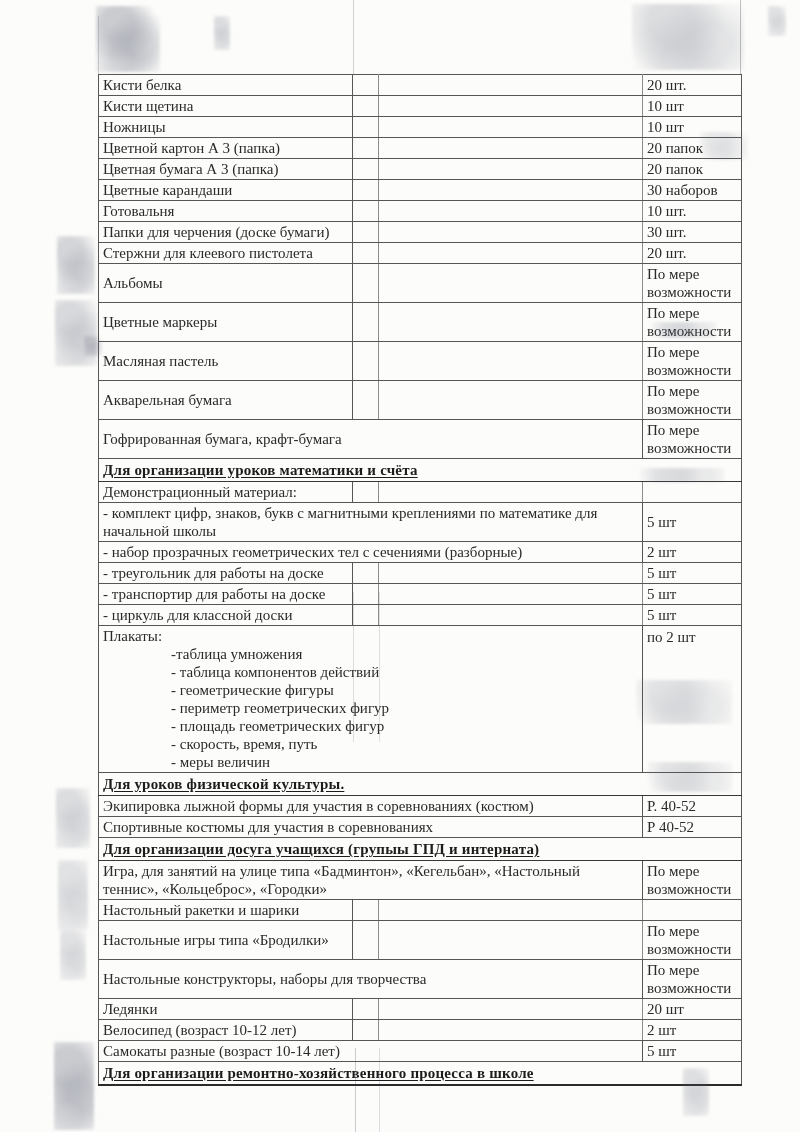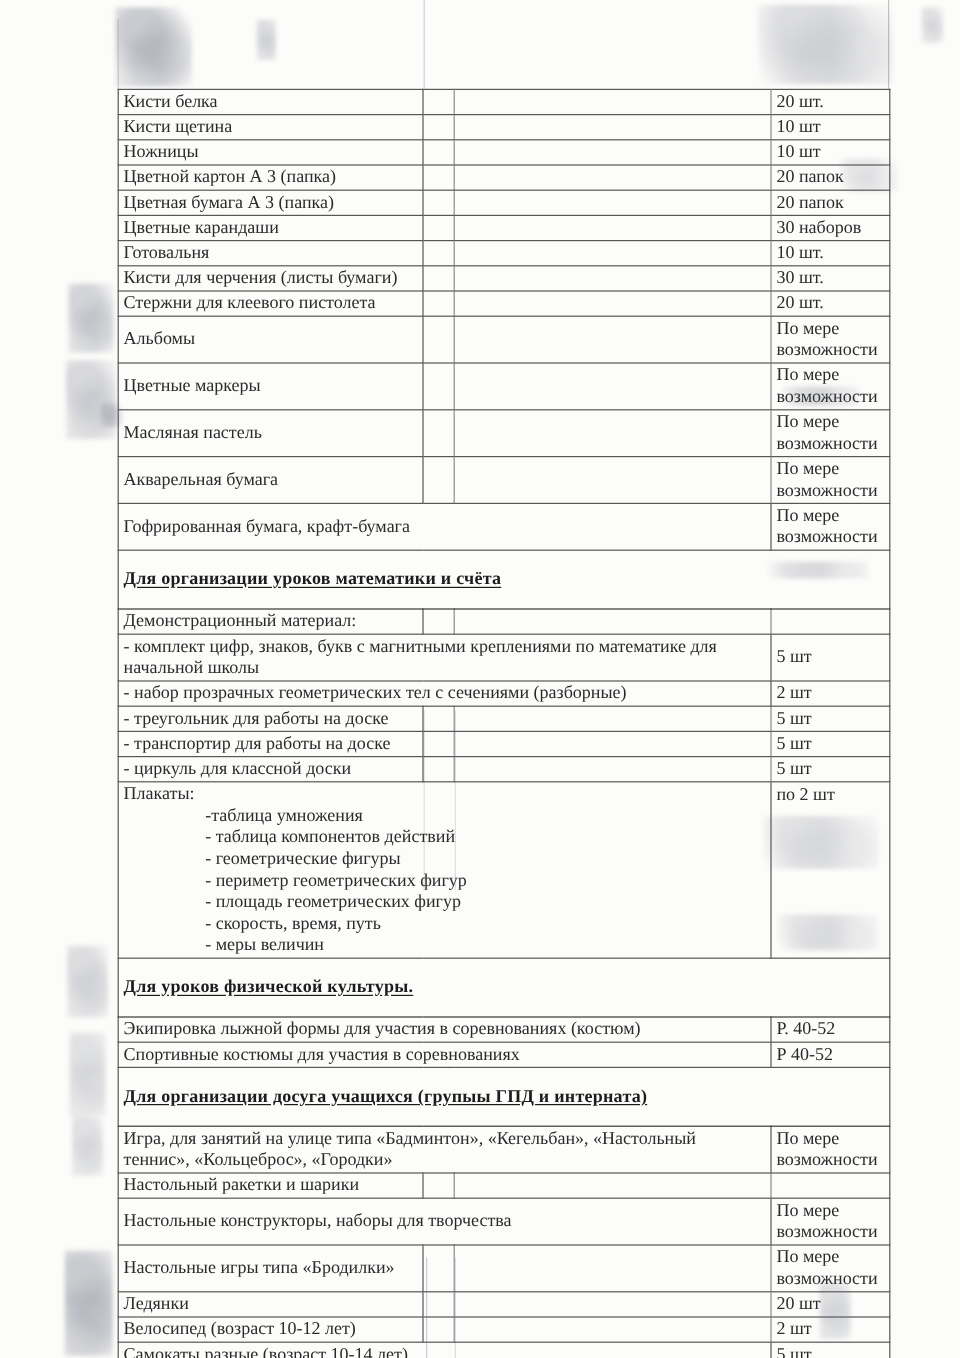--- a/index.html
+++ b/index.html
@@ -23,21 +23,21 @@
     vertical-align:middle;
     overflow:visible;
   }
   td.name-cell .item-name{white-space:nowrap;}
   td.name-cell.span .item-name{white-space:normal;}
   td.mid-cell{border-color:#8c8c8c;border-top-color:#565656;border-bottom-color:#565656;}
   td.qty-cell{text-align:left;}
   td.qty-cell.top{vertical-align:top;padding-top:2px;}
   tr.section-row td{
     border-top:1px solid #383838;border-bottom:1px solid #383838;
-    padding:15px 4px;
+    padding:2px 4px;
   }
   .section-label{
     font-weight:bold;color:#1c1c1c;
     text-decoration:underline;
     text-underline-offset:2px;
     letter-spacing:.2px;
   }
   .sub-list{margin-left:68px;}
   .sub-item{white-space:nowrap;}
   
@@ -124,21 +124,21 @@
         <tr>
           <td class="name-cell" colspan="1">
             <div class="item-name">Готовальня</div>
           </td>
           <td class="mid-cell"></td>
           <td class="mid-cell"></td>
           <td class="qty-cell">10 шт.</td>
         </tr>
         <tr>
           <td class="name-cell" colspan="1">
-            <div class="item-name">Кисти для черчения (листы бумаги)</div>
+            <div class="item-name">Папки для черчения (доске бумаги)</div>
           </td>
           <td class="mid-cell"></td>
           <td class="mid-cell"></td>
           <td class="qty-cell">30 шт.</td>
         </tr>
         <tr>
           <td class="name-cell" colspan="1">
             <div class="item-name">Стержни для клеевого пистолета</div>
           </td>
           <td class="mid-cell"></td>
@@ -271,31 +271,31 @@
         </tr>
         <tr>
           <td class="name-cell" colspan="1">
             <div class="item-name">Настольный ракетки и шарики</div>
           </td>
           <td class="mid-cell"></td>
           <td class="mid-cell"></td>
           <td class="qty-cell"></td>
         </tr>
         <tr>
+          <td class="name-cell" colspan="1">
+            <div class="item-name">Настольные игры типа «Бродилки»</div>
+          </td>
+          <td class="mid-cell"></td>
+          <td class="mid-cell"></td>
+          <td class="qty-cell">По мере возможности</td>
+        </tr>
+        <tr>
           <td class="name-cell span" colspan="3">
             <div class="item-name">Настольные конструкторы, наборы  для творчества</div>
           </td>
-          <td class="qty-cell">По мере возможности</td>
-        </tr>
-        <tr>
-          <td class="name-cell" colspan="1">
-            <div class="item-name">Настольные игры типа «Бродилки»</div>
-          </td>
-          <td class="mid-cell"></td>
-          <td class="mid-cell"></td>
           <td class="qty-cell">По мере возможности</td>
         </tr>
         <tr>
           <td class="name-cell" colspan="1">
             <div class="item-name">Ледянки</div>
           </td>
           <td class="mid-cell"></td>
           <td class="mid-cell"></td>
           <td class="qty-cell">20 шт</td>
         </tr>

